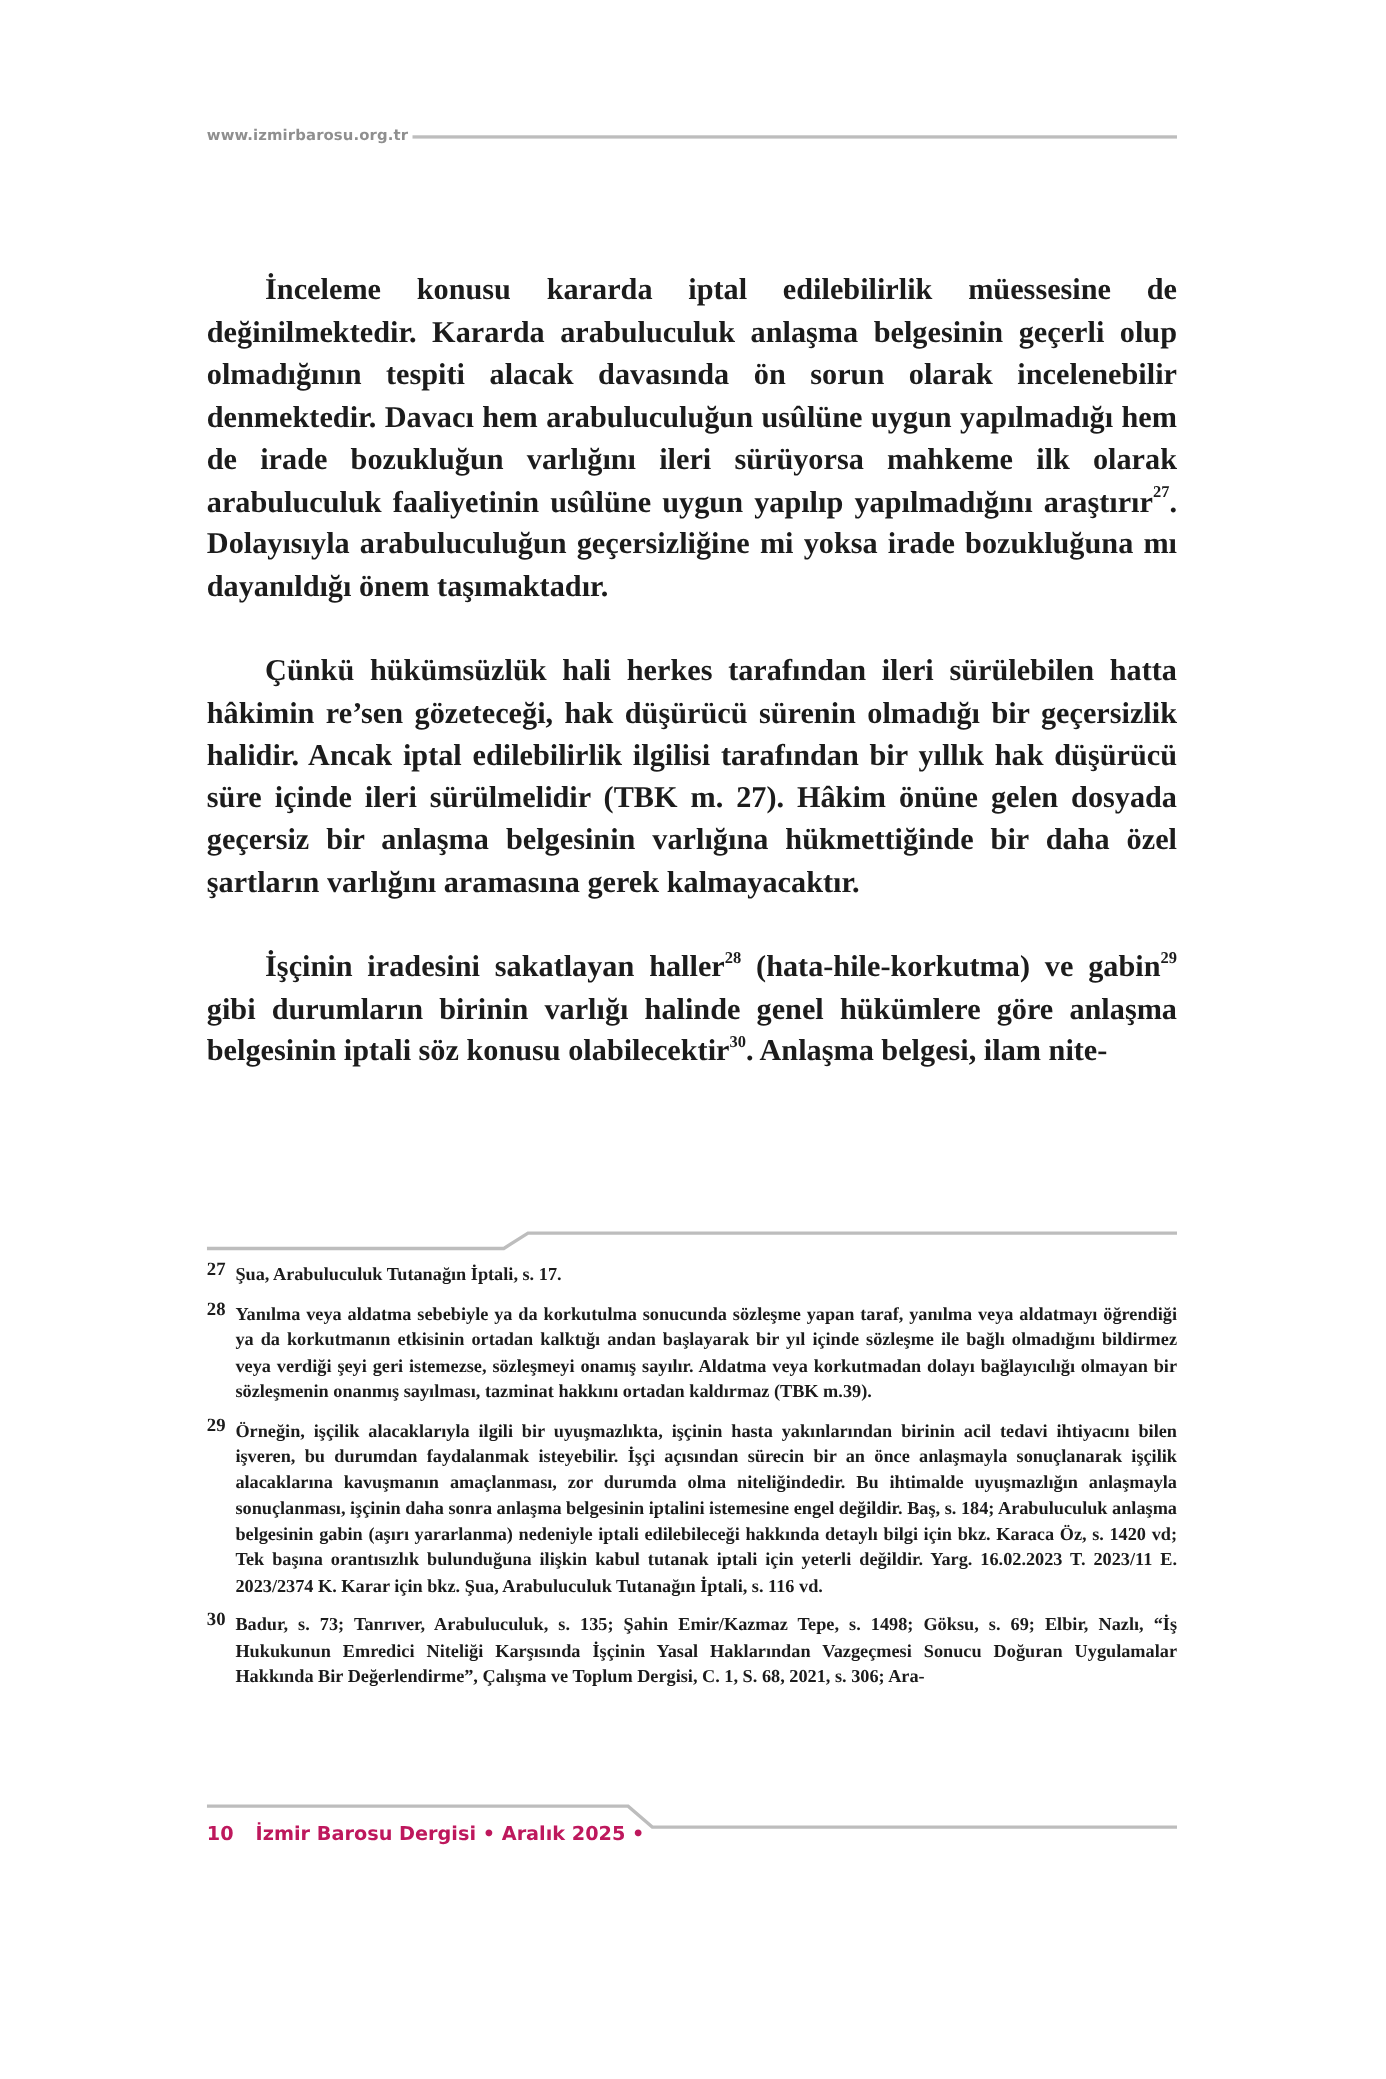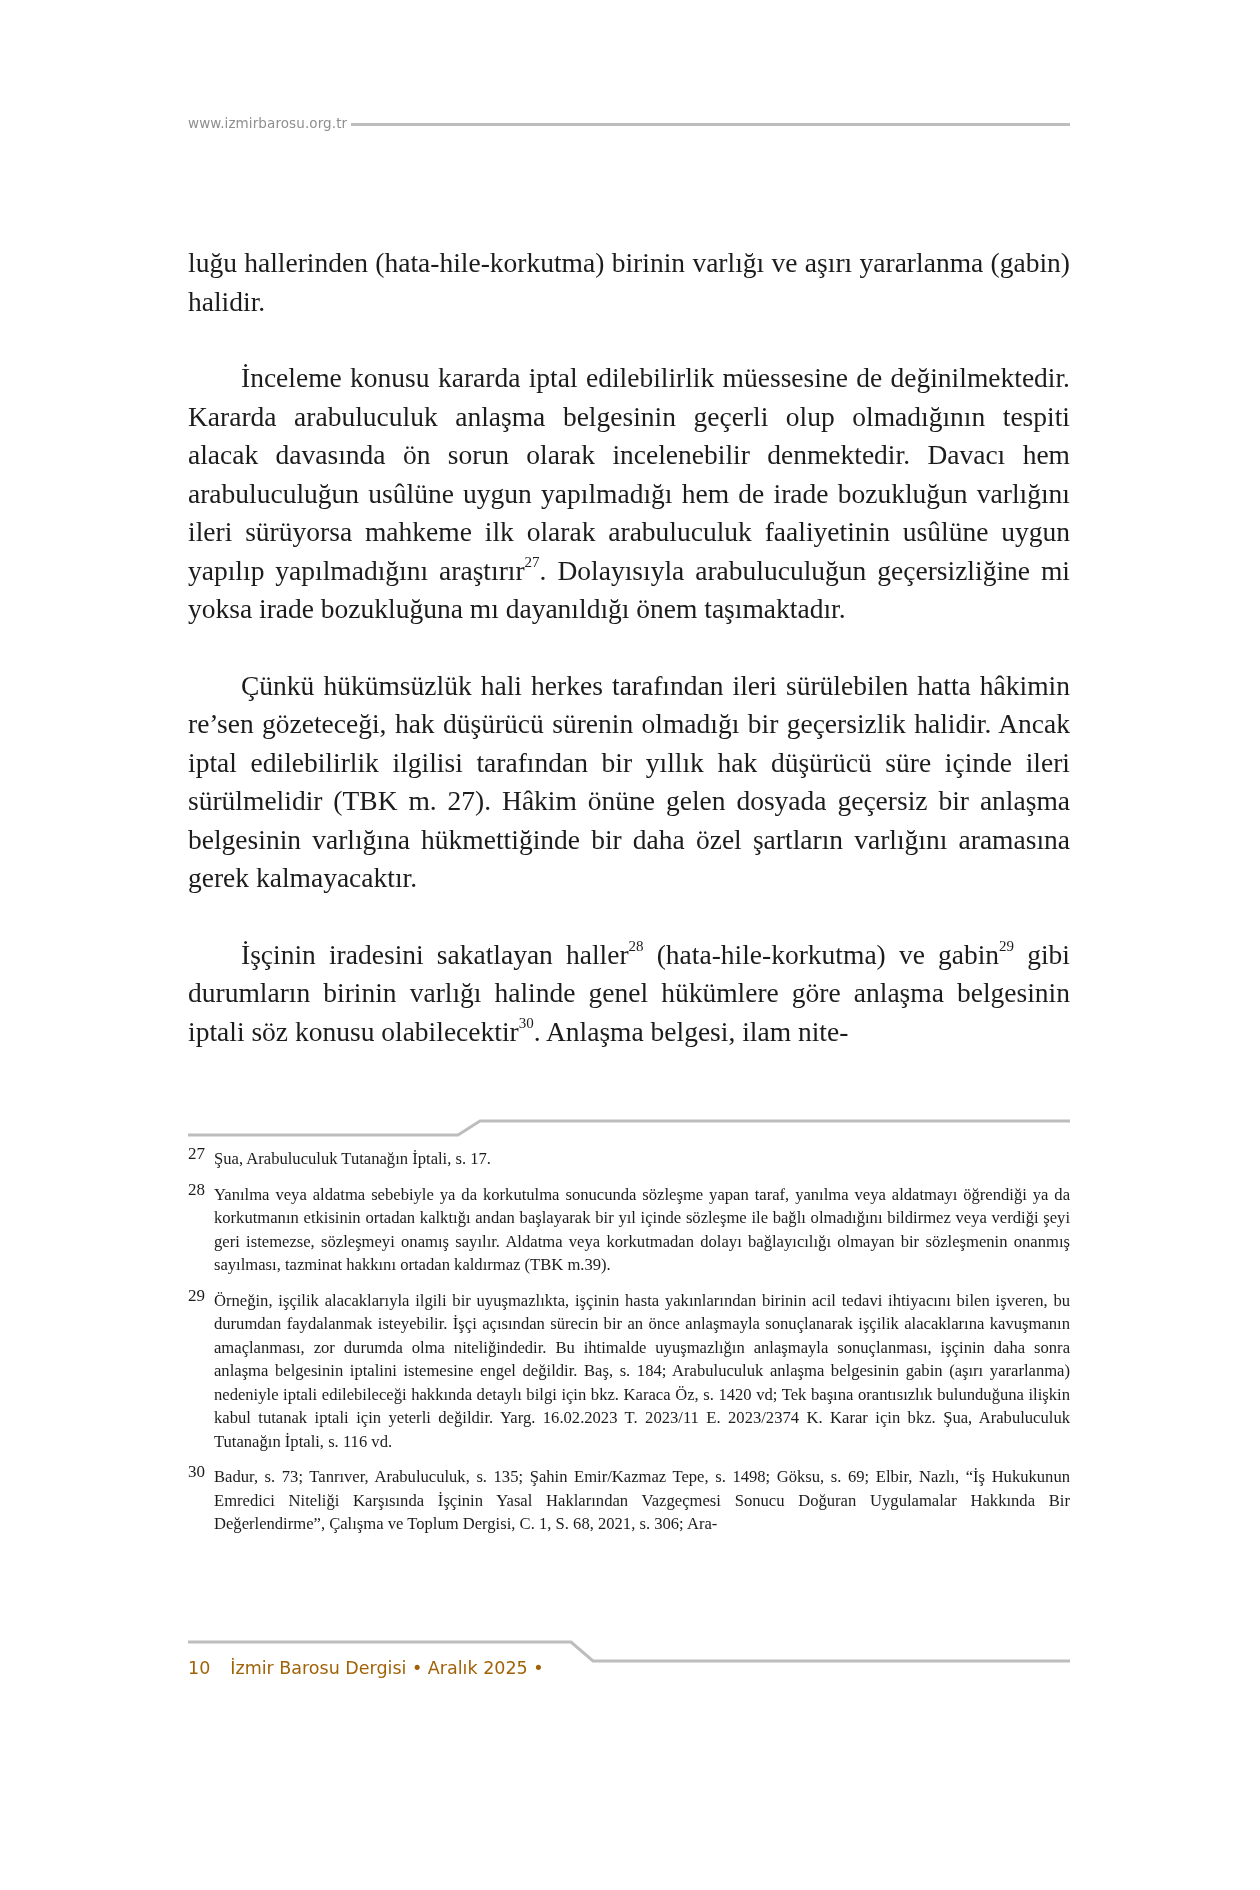--- a/index.html
+++ b/index.html
@@ -1,49 +1,48 @@
 <!DOCTYPE html>
 <html><head>
 <meta charset="utf-8">
 <style>
   html, body { margin: 0; padding: 0; background: #ffffff; }
   body { width: 1260px; height: 1890px; position: relative; overflow: hidden; }
-  .page { position: absolute; left: 0; top: 0; width: 1136px; height: 1890px; background: #ffffff; }
+  .page { position: absolute; left: 0; top: 0; width: 1136px; height: 1890px; background: #ffffff; font-weight: bold; }
 
   .header { position: absolute; left: 188px; top: 113px; width: 882px; height: 20px; display: flex; align-items: center; }
   .header-url { font-family: "DejaVu Sans", sans-serif; font-size: 13.5px; color: #8f8f8f; letter-spacing: 0.1px; white-space: nowrap; }
   .header-rule { flex: 1; height: 3px; background: #bdbdbd; margin-left: 4px; margin-top: 2px; }
 
   .body-text { position: absolute; left: 188px; top: 244px; width: 882px; font-family: "Liberation Serif", serif; font-size: 27.5px; line-height: 38.5px; color: #1c1c1c; }
   .body-text p { margin: 0 0 38px 0; text-align: justify; }
   .body-text p.indent { text-indent: 53px; }
   sup.fnref { font-size: 15px; line-height: 0; vertical-align: super; position: relative; top: -2px; }
 
   .separator { position: absolute; left: 188px; top: 1118px; width: 882px; height: 20px; }
 
   .footnotes { position: absolute; left: 188px; top: 1147px; width: 882px; font-family: "Liberation Serif", serif; font-size: 16.6px; line-height: 23.5px; color: #1c1c1c; }
   .fn { position: relative; padding-left: 26px; margin-bottom: 12px; text-align: justify; }
   .fn-num { position: absolute; left: 0; top: -5px; font-size: 17px; }
 
   .footer-rule { position: absolute; left: 188px; top: 1640px; width: 882px; height: 24px; }
-  .footer { position: absolute; left: 188px; top: 1658px; font-family: "DejaVu Sans", sans-serif; font-size: 17.5px; color: #a16207; white-space: nowrap; }
+  .footer { position: absolute; left: 188px; top: 1658px; font-family: "DejaVu Sans", sans-serif; font-size: 17.5px; color: #be185d; white-space: nowrap; }
   .footer-page { margin-right: 20px; }
 </style>
 </head>
 <body>
 
 <div class="page">
 
   <div class="header">
     <span class="header-url">www.izmirbarosu.org.tr</span>
     <span class="header-rule"></span>
   </div>
 
   <div class="body-text">
-    <p><span>luğu hallerinden (hata-hile-korkutma) birinin varlığı ve aşırı yararlanma (gabin) halidir.</span></p>
 
     <p class="indent"><span>İnceleme konusu kararda iptal edilebilirlik müessesine de değinilmektedir. Kararda arabuluculuk anlaşma belgesinin geçerli olup olmadığının tespiti alacak davasında ön sorun olarak incelenebilir denmektedir. Davacı hem arabuluculuğun usûlüne uygun yapılmadığı hem de irade bozukluğun varlığını ileri sürüyorsa mahkeme ilk olarak arabuluculuk faaliyetinin usûlüne uygun yapılıp yapılmadığını araştırır</span><sup class="fnref">27</sup><span>. Dolayısıyla arabuluculuğun geçersizliğine mi yoksa irade bozukluğuna mı dayanıldığı önem taşımaktadır.</span></p>
 
     <p class="indent"><span>Çünkü hükümsüzlük hali herkes tarafından ileri sürülebilen hatta hâkimin re’sen gözeteceği, hak düşürücü sürenin olmadığı bir geçersizlik halidir. Ancak iptal edilebilirlik ilgilisi tarafından bir yıllık hak düşürücü süre içinde ileri sürülmelidir (TBK m. 27). Hâkim önüne gelen dosyada geçersiz bir anlaşma belgesinin varlığına hükmettiğinde bir daha özel şartların varlığını aramasına gerek kalmayacaktır.</span></p>
 
     <p class="indent" style="margin-bottom:12px"><span>İşçinin iradesini sakatlayan haller</span><sup class="fnref">28</sup><span> (hata-hile-korkutma) ve gabin</span><sup class="fnref">29</sup><span> gibi durumların birinin varlığı halinde genel hükümlere göre anlaşma belgesinin iptali söz konusu olabilecektir</span><sup class="fnref">30</sup><span>. Anlaşma belgesi, ilam nite-</span></p>
   </div>
 
   <svg class="separator" viewBox="0 0 882 20" preserveAspectRatio="none">
     <polyline points="0,17 270,17 292,3 882,3" fill="none" stroke="#bdbdbd" stroke-width="3"></polyline>

